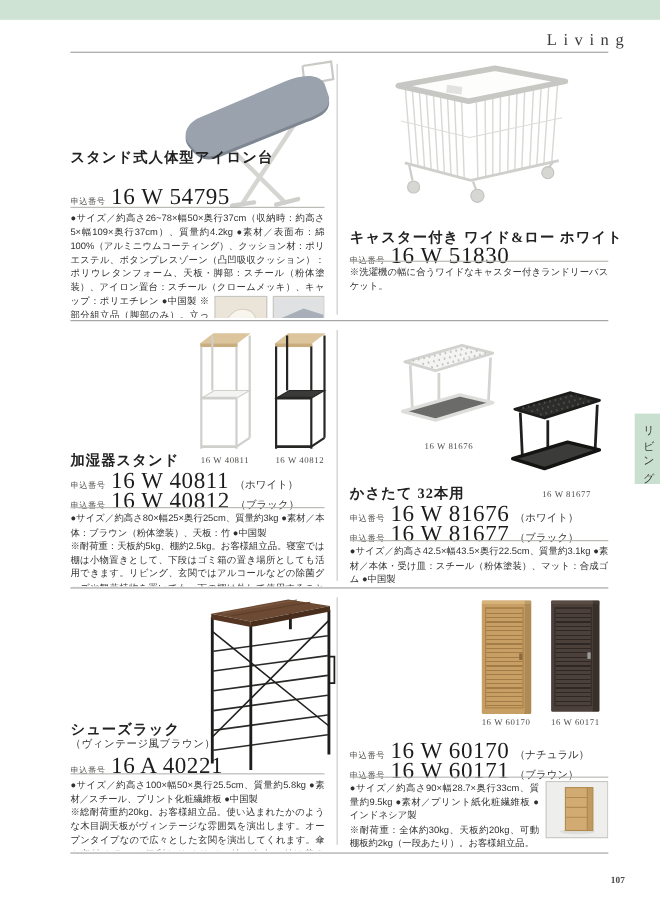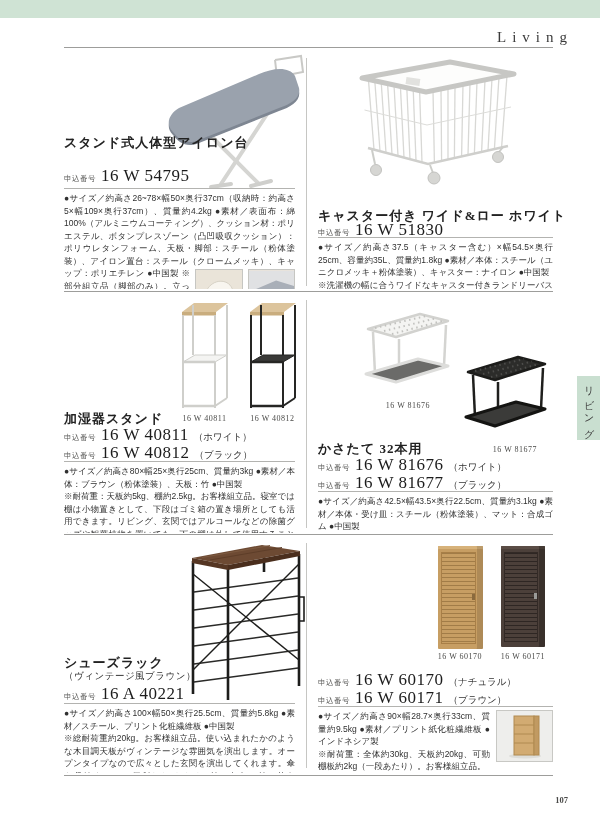--- a/index.html
+++ b/index.html
@@ -8,21 +8,21 @@
   .abs{position:absolute;}
   .top-band{left:0;top:0;width:600px;height:18px;background:#cfe3d4;}
   .living{font-family:"Liberation Serif",serif;font-size:15px;letter-spacing:6px;color:#3a3a3a;}
   .hrule{height:1px;background:#9d9d9b;}
   .vrule{width:1px;background:#c6c6c3;}
   .thin-rule{height:1px;background:#b3b3b0;}
   .p-title{font-family:"Liberation Serif",serif;font-size:13px;letter-spacing:1px;color:#222;font-weight:600;white-space:nowrap;}
   .p-subtitle{font-family:"Liberation Serif",serif;font-size:9.5px;color:#333;letter-spacing:.5px;white-space:nowrap;}
   .order{display:flex;align-items:baseline;gap:5px;white-space:nowrap;}
   .order-label{font-size:7.5px;color:#5a5a58;letter-spacing:.5px;}
-  .order-no{font-family:"Liberation Serif",serif;font-size:17px;color:#1c1c1c;letter-spacing:.5px;}
+  .order-no{font-family:"Liberation Serif",serif;font-size:21px;color:#1c1c1c;letter-spacing:.5px;}
   .order-var{font-family:"Liberation Serif",serif;font-size:9.5px;color:#333;}
   .caption{font-family:"Liberation Serif",serif;font-size:8px;color:#4a4a48;letter-spacing:.5px;text-align:center;white-space:nowrap;}
   .desc{font-size:8.5px;line-height:12.5px;color:#303030;text-align:justify;overflow:hidden;}
   .desc .blk{display:block;}
   .p1-imgs{float:right;width:100px;height:50px;display:flex;gap:5px;margin:2px 0 2px 5px;}
   .p6-inset{float:right;margin:0 0 3px 6px;}
   .photo{border:1px solid #c6c6c2;background:#eae4d9;}
   .side-tab{left:577px;top:376px;width:23px;height:64px;background:#c9dfd0;
             display:flex;align-items:center;justify-content:center;}
   .side-tab span{writing-mode:vertical-rl;font-size:10px;letter-spacing:3px;color:#3b3b3b;
@@ -114,21 +114,20 @@
     <circle cx="86" cy="126" r="6" fill="#d6d6d3" stroke="#c2c2bf"></circle>
     <circle cx="150" cy="105" r="5.5" fill="#d6d6d3" stroke="#c2c2bf"></circle>
   </svg>
   <div class="abs p-title" style="left:318px;top:207px;">キャスター付き ワイド&amp;ロー ホワイト</div>
   <div class="abs order" style="left:318px;top:220px;">
     <span class="order-label">申込番号</span>
     <span class="order-no">16 W 51830</span>
   </div>
   <div class="abs thin-rule" style="left:318px;top:237px;width:235px;"></div>
   <div class="abs desc" style="left:318px;top:241px;width:235px;height:48px;">
-    <span class="blk">●サイズ／約高さ37.5（キャスター含む）×幅54.5×奥行25cm、容量約35L、質量約1.8kg ●素材／本体：スチール（ユニクロメッキ＋粉体塗装）、キャスター：ナイロン ●中国製</span>
     <span class="blk">※洗濯機の幅に合うワイドなキャスター付きランドリーバスケット。</span>
   </div>
 
   <svg class="abs" style="left:176px;top:300px;" width="57" height="110" viewBox="0 0 57 110">
     <polygon points="6,12 18,3 52,3 40,12" fill="#dcc49c"></polygon>
     <rect x="6" y="12" width="34" height="3.5" fill="#c9ad7e"></rect>
     <g stroke="#cfcfcb" stroke-width="2">
       <line x1="7" y1="15" x2="7" y2="108"></line>
         <line x1="39" y1="15" x2="39" y2="108"></line>
       <line x1="51" y1="5" x2="51" y2="98"></line>

